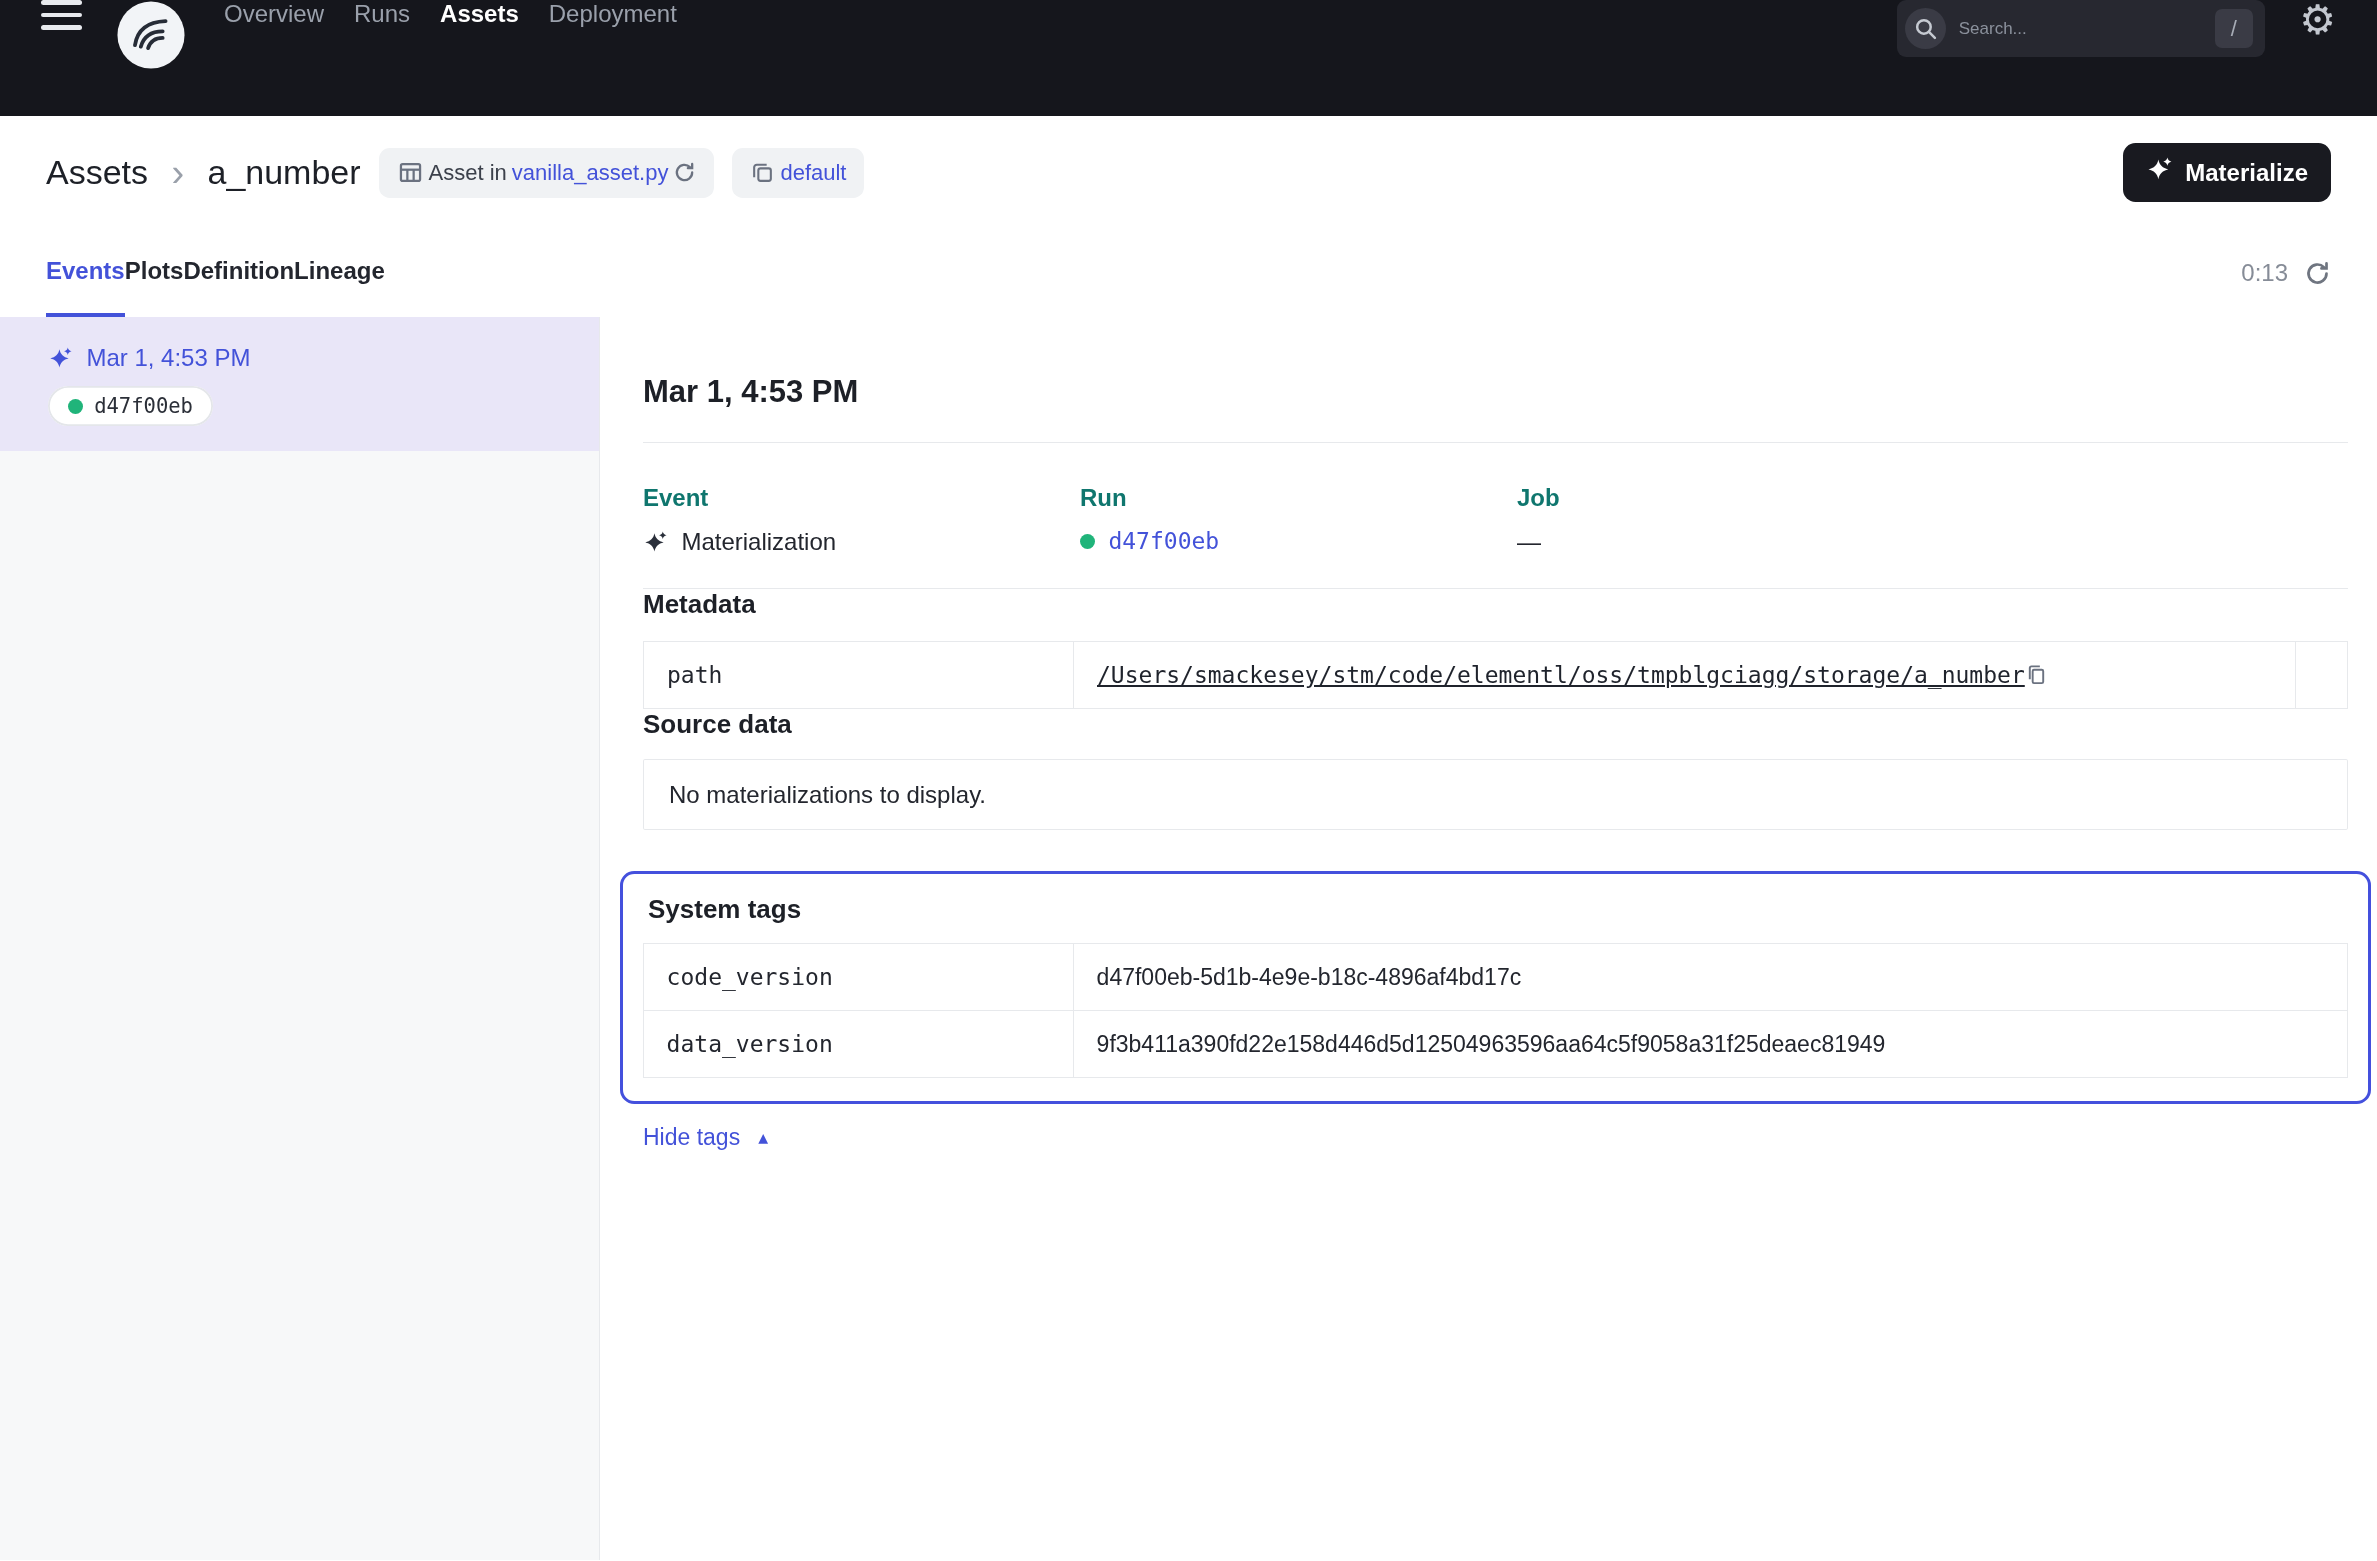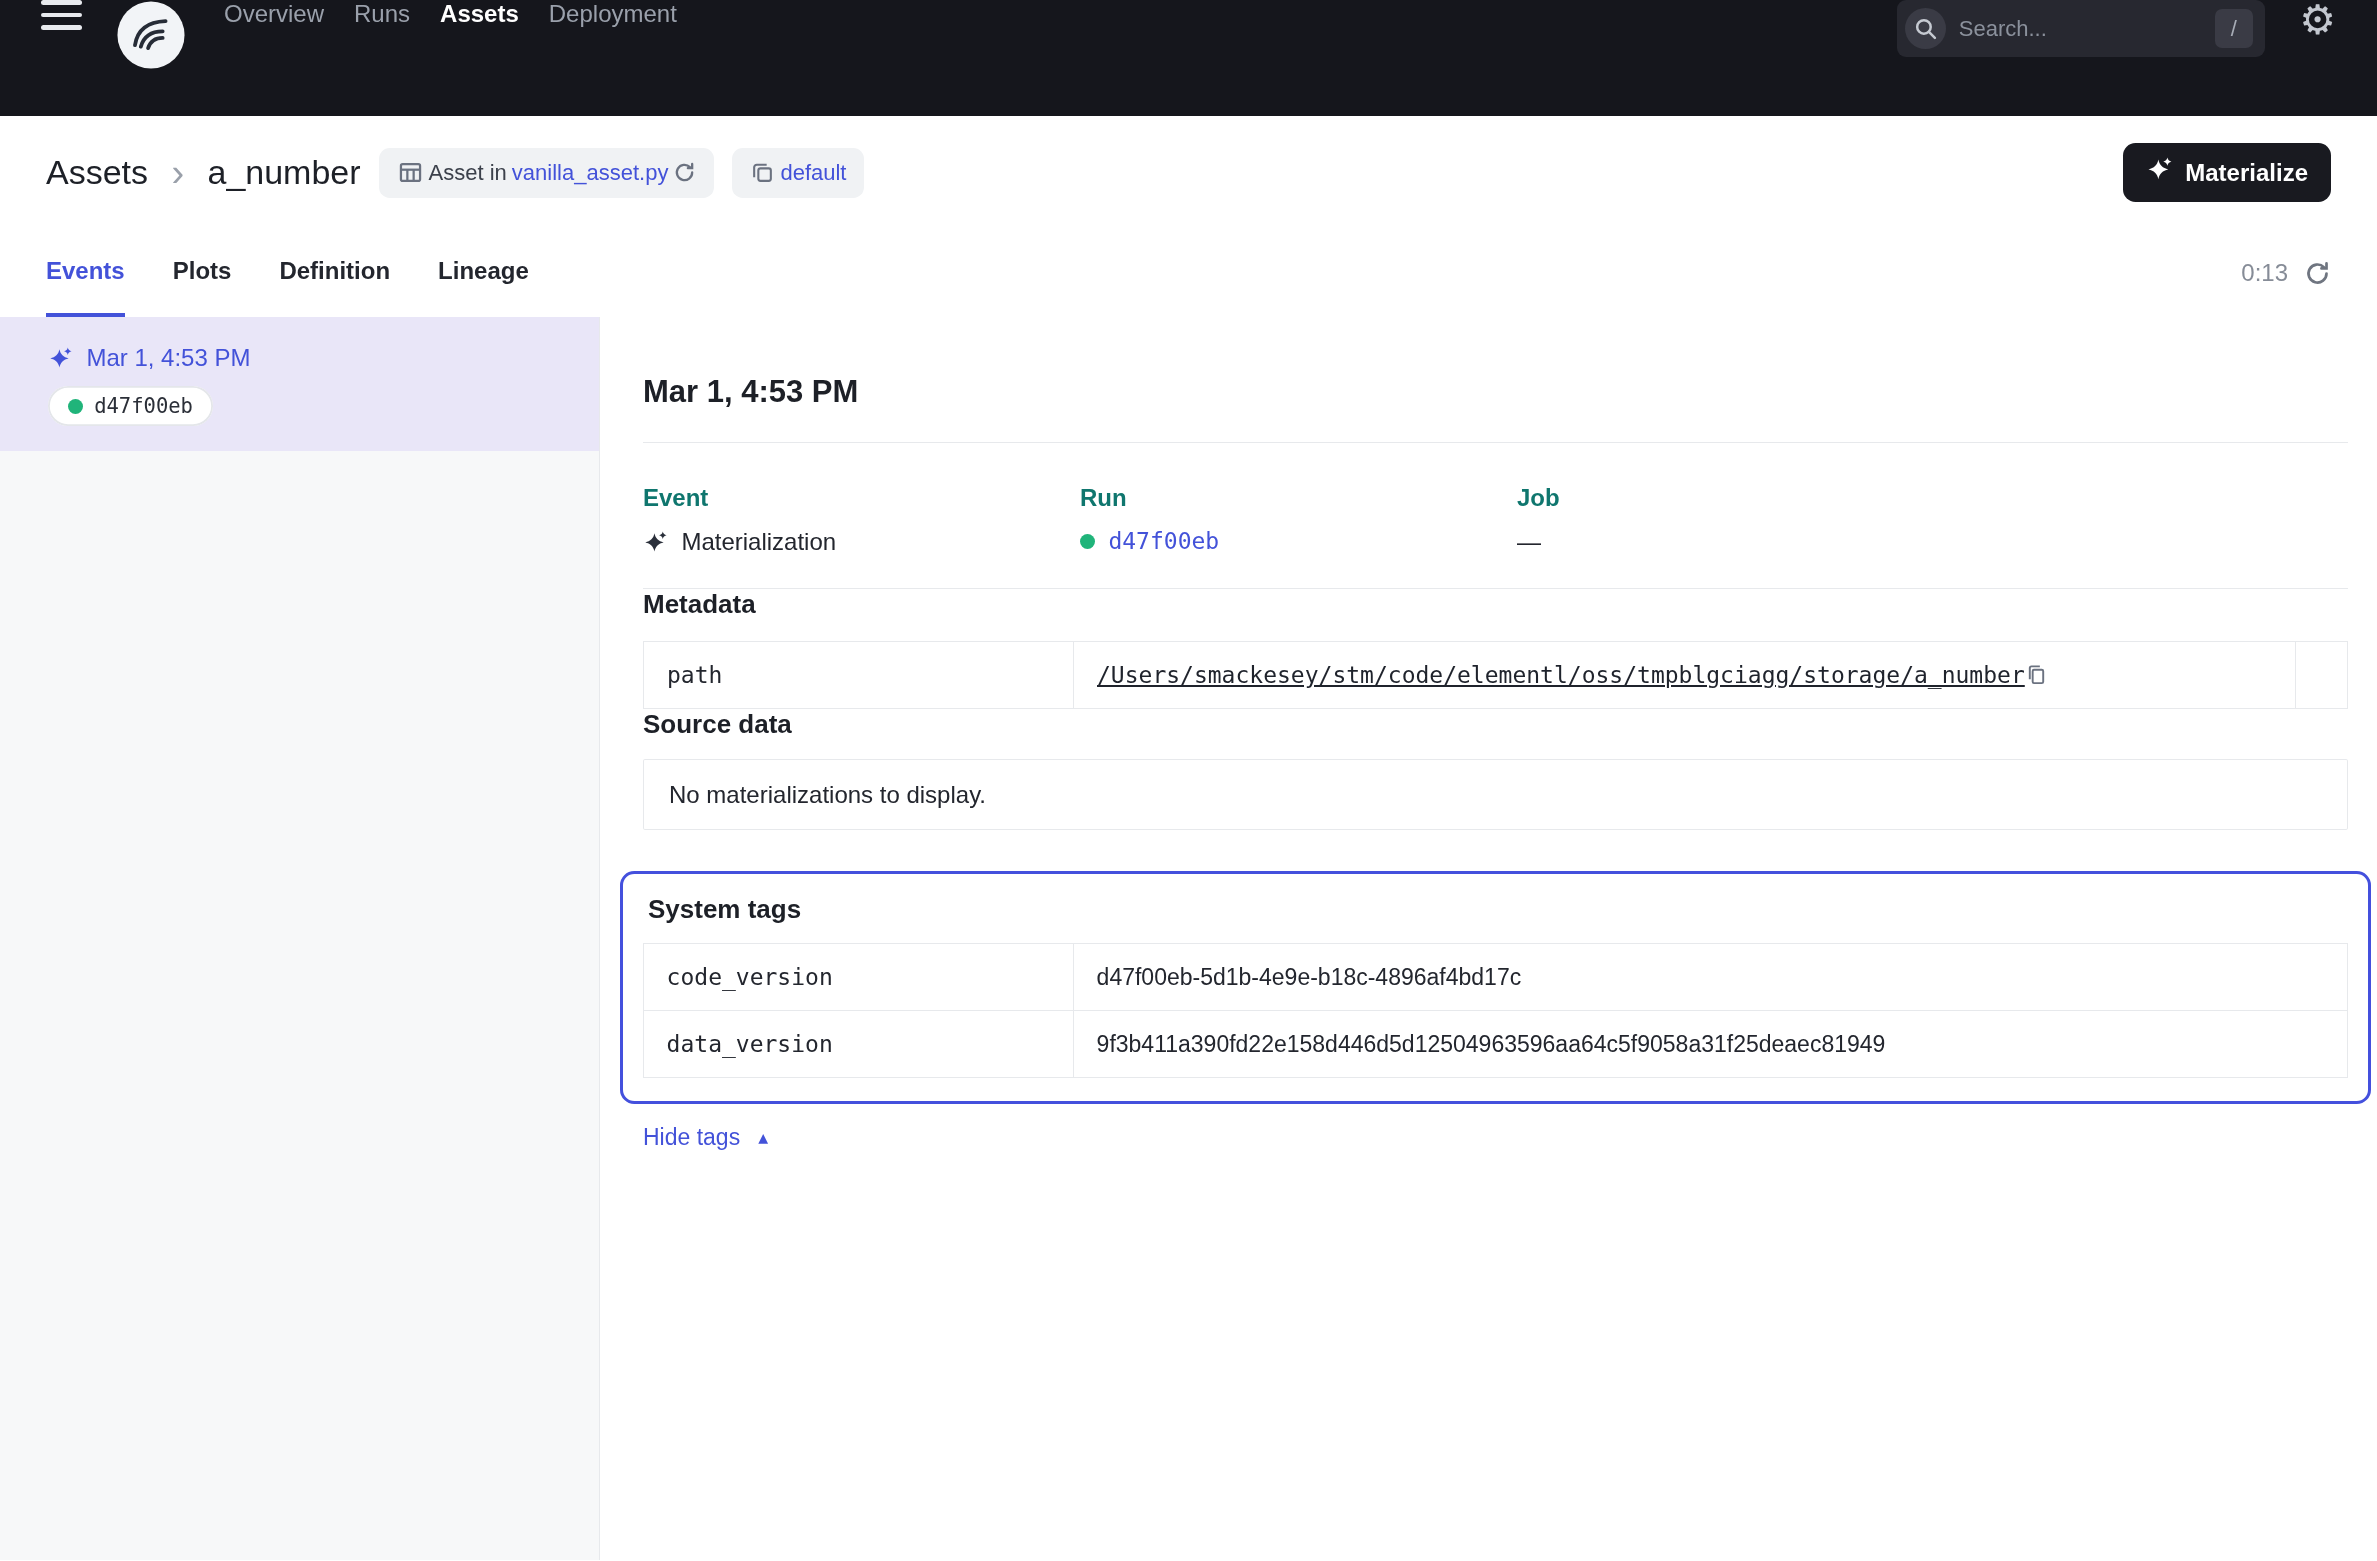--- a/index.html
+++ b/index.html
@@ -11,38 +11,38 @@
   .topnav{height:116px;background:#15161c;display:flex;align-items:flex-start;padding:0 41px}
   .hamburger{width:41px;display:flex;flex-direction:column;gap:8px;cursor:pointer;margin-right:34px}
   .hamburger span{height:4.5px;background:#e8eaee;border-radius:2.7px}
   .logo{width:70px;height:70px;margin-right:38px;flex:none;cursor:pointer}
   .nav-links{display:flex;gap:30px;align-items:center}
   .nav-link{font-size:24px;color:#9aa0ab;font-weight:500;cursor:pointer;text-decoration:none}
   .nav-link.active{color:#ffffff;font-weight:700}
   .topnav-spacer{flex:1}
   .search{width:368px;height:57px;background:#272830;border-radius:9px;display:flex;align-items:center;padding:0 12.5px 0 8px;gap:12.5px}
   .search-iconwrap{width:41px;height:41px;border-radius:50%;background:#3a3b45;display:flex;align-items:center;justify-content:center;color:#c6cad2;flex:none}
-  .search input{flex:1;min-width:0;background:transparent;border:none;outline:none;color:#f97316;font-size:22px;font-family:inherit}
+  .search input{flex:1;min-width:0;background:transparent;border:none;outline:none;color:#f97316;font-size:17px;font-family:inherit}
   .search input::placeholder{color:#8b919c}
   .slash-badge{min-width:38px;height:39px;border-radius:7.1px;background:#3a3b45;color:#a7acb6;font-size:22px;display:flex;align-items:center;justify-content:center;padding:0 9px;flex:none}
   .gear{font-size:41px;color:#c3c7cf;margin-left:34px;cursor:pointer;line-height:1}
 
   
   .header{height:113px;display:flex;align-items:center;padding:0 46px;gap:18px;background:#fff}
   .crumb{font-size:34px;color:#1d2027}
   .crumb-root{cursor:pointer}
   .crumb-sep{color:#9aa0aa;font-size:38px;line-height:1;margin:0 5.4px}
   .pill{height:50px;background:#f0f2f4;border-radius:10.7px;display:inline-flex;align-items:center;gap:5px;padding:0 18px;font-size:22px;color:#3c414b;cursor:pointer;white-space:nowrap}
   .pill .icon{color:#6b7280;display:flex}
   .pill a{color:#4352d9;text-decoration:none;cursor:pointer}
   .materialize{margin-left:auto;height:59px;background:#191a20;color:#fff;border:none;border-radius:12.5px;font-size:24px;font-weight:600;display:inline-flex;align-items:center;gap:12.5px;padding:0 23px;font-family:inherit;cursor:pointer}
 
   
   .tabsbar{height:88px;display:flex;align-items:center;padding:0 46px;background:#fff}
-  .tabs{display:flex;gap:48px;height:100%}
+  .tabs{display:flex;height:100%}
   .tab{display:flex;align-items:center;height:100%;font-size:24px;font-weight:600;color:#23262e;border-bottom:4.5px solid transparent;cursor:pointer;text-decoration:none}
   .tab.active{color:#4352d9;border-bottom-color:#4352d9}
   .refresh-area{margin-left:auto;display:flex;align-items:center;gap:16px;color:#868c97;font-size:24px}
   .refresh-area .icon{color:#6f7580;display:flex;cursor:pointer}
 
   
   .content{display:flex;height:1243px}
   .sidebar{width:600px;background:#f7f8f9;border-right:0.9px solid #e7e9ec;flex:none}
   .event-item{background:#e9e6f8;padding:27px 21.4px 25px 48px;cursor:pointer}
   .event-head{display:flex;align-items:center;gap:13.4px;color:#4352d9;font-size:24px;font-weight:500}

